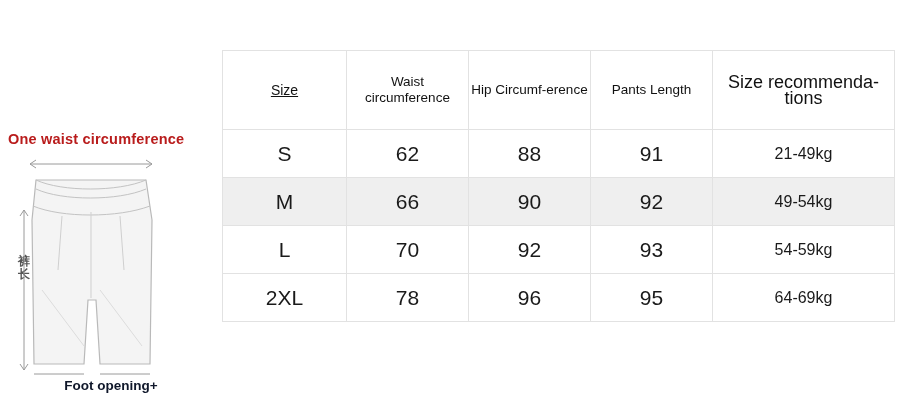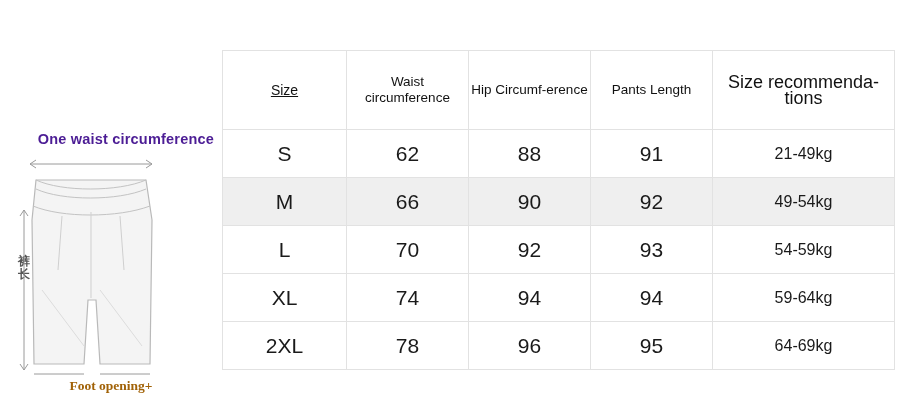--- a/index.html
+++ b/index.html
@@ -22,36 +22,35 @@
     left: 0;
     top: 0;
     width: 222px;
     height: 414px;
   }
   #waist-caption {
     position: absolute;
     top: 131px;
     left: 8px;
     width: 206px;
-    text-align: right;
+    text-align: left;
     font-size: 14.5px;
     font-weight: 700;
-    color: #4c1d95;
+    color: #b91c1c;
     letter-spacing: 0.2px;
   }
   #foot-caption {
     position: absolute;
     top: 378px;
     left: 8px;
     width: 206px;
     text-align: center;
     font-size: 13.5px;
     font-weight: 600;
-    color: #a16207;
-    font-family: Liberation Serif, serif;
+    color: #0f172a;
   }
   #pants-svg {
     position: absolute;
     left: 0;
     top: 150px;
   }
   #length-label {
     position: absolute;
     left: 16px;
     top: 255px;
@@ -208,27 +207,20 @@
       <td class="c-rec">49-54kg</td>
     </tr>
     <tr>
       <td>L</td>
       <td>70</td>
       <td>92</td>
       <td>93</td>
       <td class="c-rec">54-59kg</td>
     </tr>
     <tr>
-      <td>XL</td>
-      <td>74</td>
-      <td>94</td>
-      <td>94</td>
-      <td class="c-rec">59-64kg</td>
-    </tr>
-    <tr>
       <td>2XL</td>
       <td>78</td>
       <td>96</td>
       <td>95</td>
       <td class="c-rec">64-69kg</td>
     </tr>
   </tbody>
 </table>
 
 </body></html>

